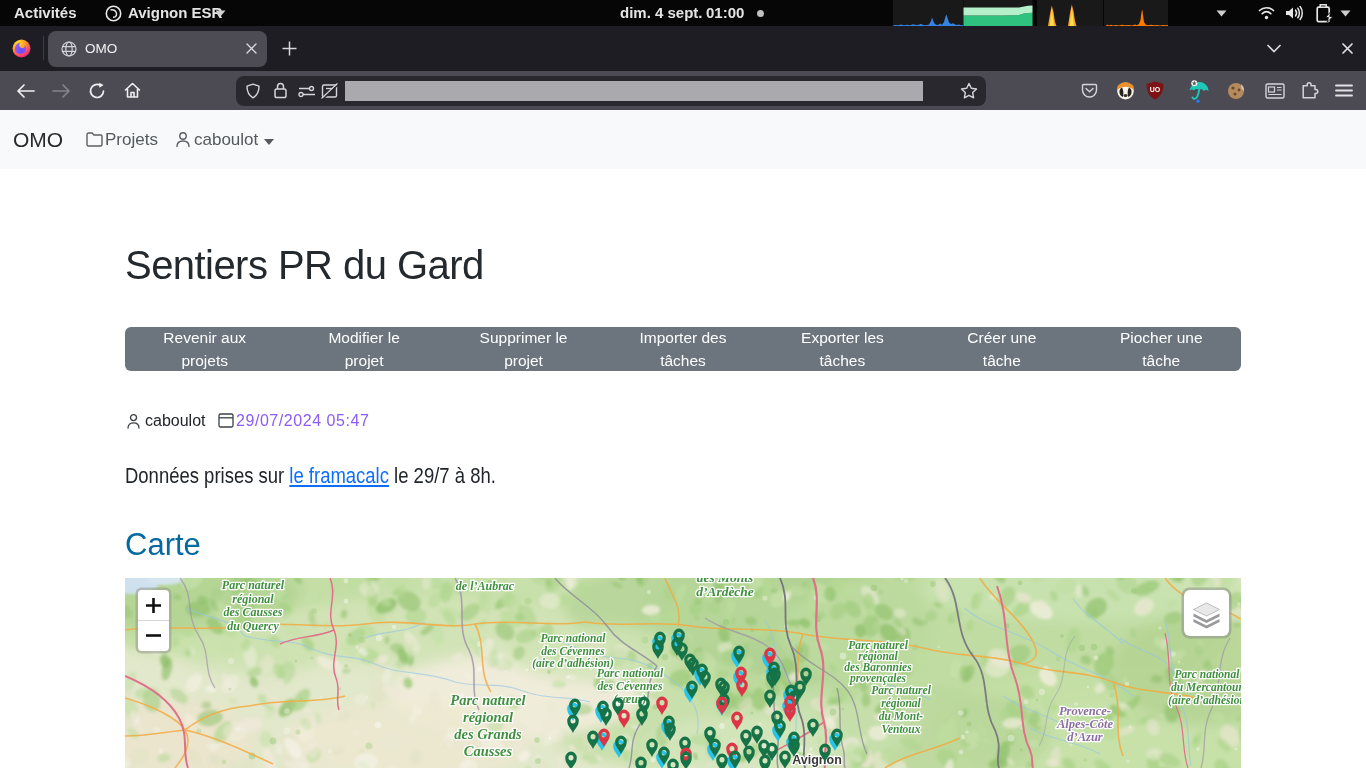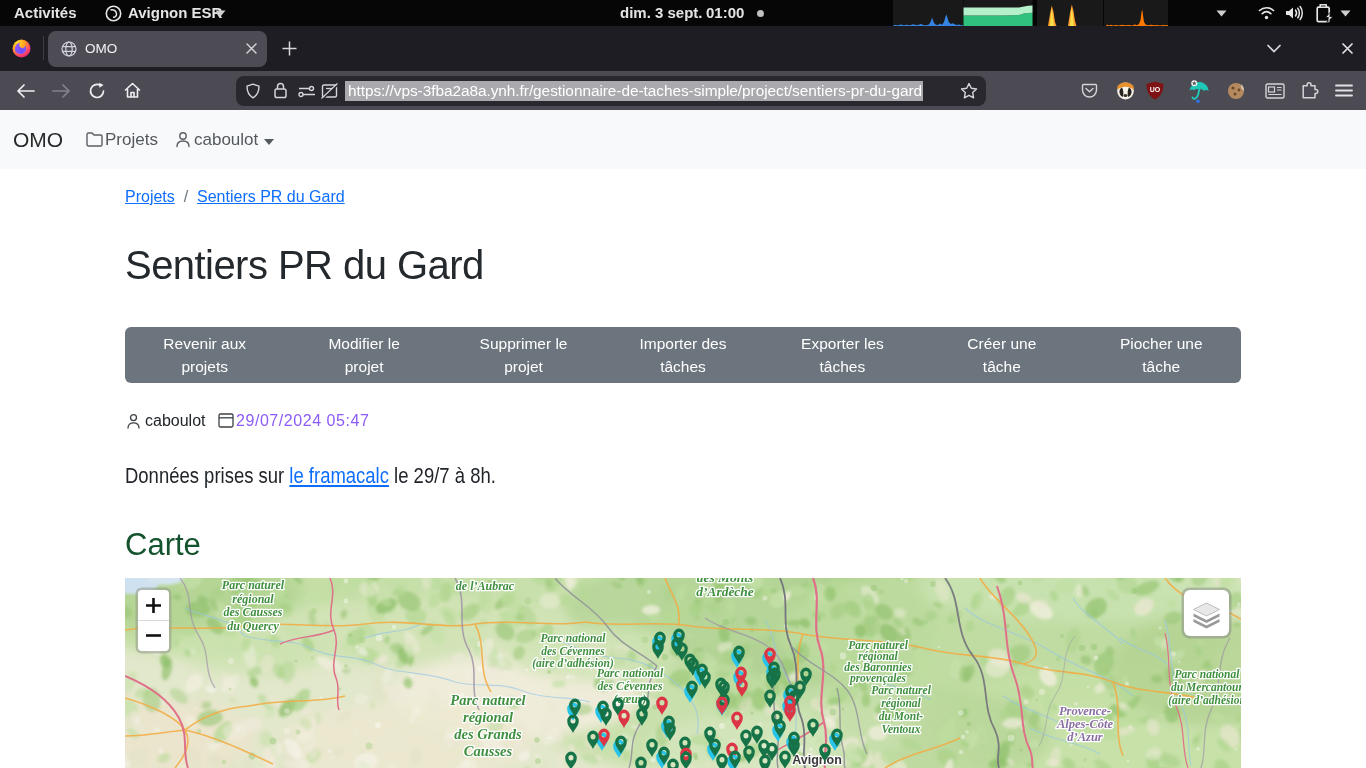--- a/index.html
+++ b/index.html
@@ -25,21 +25,21 @@
 <div id="topbar">
   <span class="t" style="left:14px;">Activités</span>
   <svg class="icon" style="left:105px; top:5px;" width="17" height="17" viewBox="0 0 17 17">
     <circle cx="8.5" cy="8.5" r="7.2" fill="none" stroke="#e6e6e6" stroke-width="1.6"></circle>
     <path d="M5.5 5 C8 4, 11 5.5, 11.5 8.5 C11.8 11, 10 12.5, 8 12.3" fill="none" stroke="#e6e6e6" stroke-width="1.5"></path>
   </svg>
   <span class="t" style="left:128px;">Avignon ESR</span>
   <svg class="icon" style="left:215px; top:10px;" width="11" height="7" viewBox="0 0 11 7">
       <path d="M0.5 0.5 L10.5 0.5 L5.5 6.5 Z" fill="#cfcfcf"></path>
     </svg>
-  <span class="t" style="left:620px;">dim. 3 sept.</span>
+  <span class="t" style="left:620px;">dim. 4 sept.</span>
   <span class="t" style="left:706px;">01:00</span>
   <div class="abs" style="left:757px; top:10px; width:7px; height:7px; border-radius:50%; background:#c0c0c0;"></div>
   <svg class="icon" style="left:893px; top:0;" width="277" height="26" viewBox="0 0 277 26">
 <rect x="0" y="0" width="70" height="26" fill="#191919"></rect>
 <rect x="70.5" y="0" width="69" height="26" fill="#191919"></rect>
 <rect x="144" y="0" width="66" height="26" fill="#191919"></rect>
 <rect x="211" y="0" width="64" height="26" fill="#191919"></rect>
 <path d="M0 25.5 L2 25 L5 25.3 L8 24.6 L11 25.2 L14 24.8 L17 25.3 L20 24.2 L23 25 L26 24.7 L28 23.8 L30 24.9 L33 25.2 L36 24.5 L38 21 L39 17.5 L40 20 L41 23 L43 24.8 L45 25 L47 23.5 L49 24.8 L51 22 L52.5 16.5 L53.5 14.5 L54.5 18 L56 22.5 L58 24 L60 23.2 L62 24.6 L64 25 L66 24.6 L68 25.2 L70 25 L70 26 L0 26 Z" fill="#3584e4"></path>
 <path d="M70.5 15.5 L80 15.4 L90 15.6 L100 15.4 L110 15.5 L120 15.3 L126 15 L131 13.6 L135 12.9 L139.5 12.8 L139.5 26 L70.5 26 Z" fill="#2ec27e"></path>
 <path d="M70.5 15.5 L80 15.4 L90 15.6 L100 15.4 L110 15.5 L120 15.3 L126 15 L131 13.6 L135 12.9 L139.5 12.8 L139.5 5.6 L135 5.8 L131 6.4 L126 7.4 L120 7.6 L110 7.5 L100 7.6 L90 7.5 L80 7.6 L70.5 7.5 Z" fill="#b4f0ca"></path>
@@ -151,21 +151,20 @@
       </g>
     </svg>
     <svg class="icon" style="left:84px; top:6px;" width="19" height="18" viewBox="0 0 19 18">
       <rect x="2.5" y="3" width="14" height="12" rx="1.5" fill="none" stroke="#d4d4da" stroke-width="1.4"></rect>
       <path d="M6 6.5 L13 6.5" stroke="#d4d4da" stroke-width="1.3"></path>
       <path d="M1.5 16.5 L17.5 1.5" stroke="#d4d4da" stroke-width="1.4"></path>
       <path d="M2.5 17.5 L18.5 2.5" stroke="#29282f" stroke-width="1.2"></path>
     </svg>
   </div>
   <div id="urlsel"></div>
-  <span id="urltext">https://vps-3fba2a8a.ynh.fr/gestionnaire-de-taches-simple/project/sentiers-pr-du-gard</span>
   <svg class="icon" style="left:960px; top:11px;" width="18" height="17" viewBox="0 0 18 17">
     <path d="M9 1.5 L11.3 6.2 L16.5 7 L12.7 10.6 L13.6 15.8 L9 13.3 L4.4 15.8 L5.3 10.6 L1.5 7 L6.7 6.2 Z" fill="none" stroke="#d4d4da" stroke-width="1.4" stroke-linejoin="round"></path>
   </svg>
 
   <svg class="icon" style="left:1081px; top:12px;" width="17" height="16" viewBox="0 0 17 16">
     <path d="M1.5 2.5 C1.5 1.9 2 1.5 2.5 1.5 L14.5 1.5 C15 1.5 15.5 1.9 15.5 2.5 L15.5 7 A7 7 0 0 1 1.5 7 Z" fill="none" stroke="#d4d4da" stroke-width="1.4"></path>
     <path d="M5 5.5 L8.5 8.8 L12 5.5" fill="none" stroke="#d4d4da" stroke-width="1.4" stroke-linecap="round" stroke-linejoin="round"></path>
   </svg>
   <svg class="icon" style="left:1116px; top:10px;" width="19" height="19" viewBox="0 0 19 19">
     <ellipse cx="9.5" cy="10" rx="8.3" ry="8.5" fill="#f7f3ea"></ellipse>
@@ -215,27 +214,24 @@
     <svg class="icon" style="left:175px; top:21px;" width="16" height="17" viewBox="0 0 16 17">
       <circle cx="8" cy="5" r="3.2" fill="none" stroke="#5a5f64" stroke-width="1.4"></circle>
       <path d="M2 15.5 C2 11.5, 5 10, 8 10 C11 10, 14 11.5, 14 15.5" fill="none" stroke="#5a5f64" stroke-width="1.4" stroke-linecap="round"></path>
     </svg>
     <span class="abs" style="left:194px; top:20px; font-size:17px; line-height:20px; color:#54595e;">caboulot</span>
     <svg class="icon" style="left:264px; top:29px;" width="10" height="6" viewBox="0 0 10 6">
         <path d="M0 0 L10 0 L5 6 Z" fill="#54595e"></path>
       </svg>
   </div>
 
-  <div class="abs" style="left:125px; top:75px; font-size:16px; line-height:24px;">
-    <a style="color:#0d6efd; text-decoration:underline;">Projets</a><span style="color:#6c757d;">&nbsp;&nbsp;/&nbsp;&nbsp;</span><a style="color:#0d6efd; text-decoration:underline;">Sentiers PR du Gard</a>
-  </div>
 
   <h1 class="abs" style="left:125px; top:131px; font-size:40px; line-height:48px; font-weight:500; color:#24292e; letter-spacing:-0.55px;">Sentiers PR du Gard</h1>
 
-  <div class="abs" style="left:125px; top:217px; width:1116px; height:56px; background:#6c757d; border-radius:6px; display:flex;">
+  <div class="abs" style="left:125px; top:217px; width:1116px; height:44px; background:#6c757d; border-radius:6px; display:flex;">
     <div class="btn">Revenir aux<br>projets</div>
     <div class="btn">Modifier le<br>projet</div>
     <div class="btn">Supprimer le<br>projet</div>
     <div class="btn">Importer des<br>tâches</div>
     <div class="btn">Exporter les<br>tâches</div>
     <div class="btn">Créer une<br>tâche</div>
     <div class="btn">Piocher une<br>tâche</div>
   </div>
 
   <svg class="icon" style="left:126px; top:303px;" width="15" height="16" viewBox="0 0 15 16">
@@ -244,21 +240,21 @@
   </svg>
   <span class="abs" style="left:145px; top:301px; font-size:16px; line-height:20px; color:#212529;">caboulot</span>
   <svg class="icon" style="left:218px; top:302px;" width="16" height="16" viewBox="0 0 16 16">
     <rect x="1" y="2" width="14" height="13" rx="1.5" fill="none" stroke="#3c4146" stroke-width="1.3"></rect>
     <path d="M1 5.8 L15 5.8" stroke="#3c4146" stroke-width="1.3"></path>
   </svg>
   <span class="abs" style="left:236px; top:301px; font-size:16px; line-height:20px; color:#8b5cf6; letter-spacing:0.55px;">29/07/2024 05:47</span>
 
   <div class="abs" style="left:125px; top:349px; font-size:22px; line-height:33px; color:#212529; transform:scaleX(0.84); transform-origin:0 0; white-space:nowrap;">Données prises sur <a style="color:#0d6efd; text-decoration:underline;">le framacalc</a> le 29/7 à 8h.</div>
 
-  <h2 class="abs" style="left:125px; top:416px; font-size:31px; line-height:37px; font-weight:500; color:#14532d;">Carte</h2>
+  <h2 class="abs" style="left:125px; top:416px; font-size:31px; line-height:37px; font-weight:500; color:#0369a1;">Carte</h2>
 
   <div class="abs" style="left:125px; top:468px; width:1116px; height:190px; overflow:hidden;font-weight:bold;">
 <svg width="1116" height="190" viewBox="0 0 1116 190">
 <filter id="b6" x="-40%" y="-40%" width="180%" height="180%">
           <feGaussianBlur stdDeviation="6"></feGaussianBlur>
         </filter>
 <filter id="b2" x="-60%" y="-60%" width="220%" height="220%">
           <feGaussianBlur stdDeviation="1.4"></feGaussianBlur>
         </filter>
 <rect width="1116" height="190" fill="#e2e8cb"></rect>

